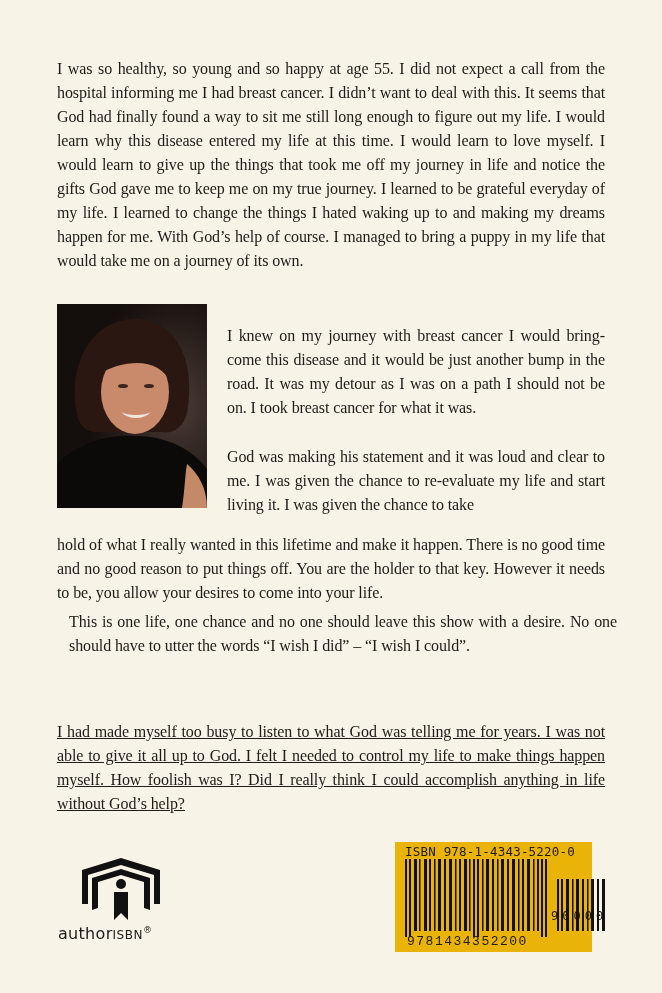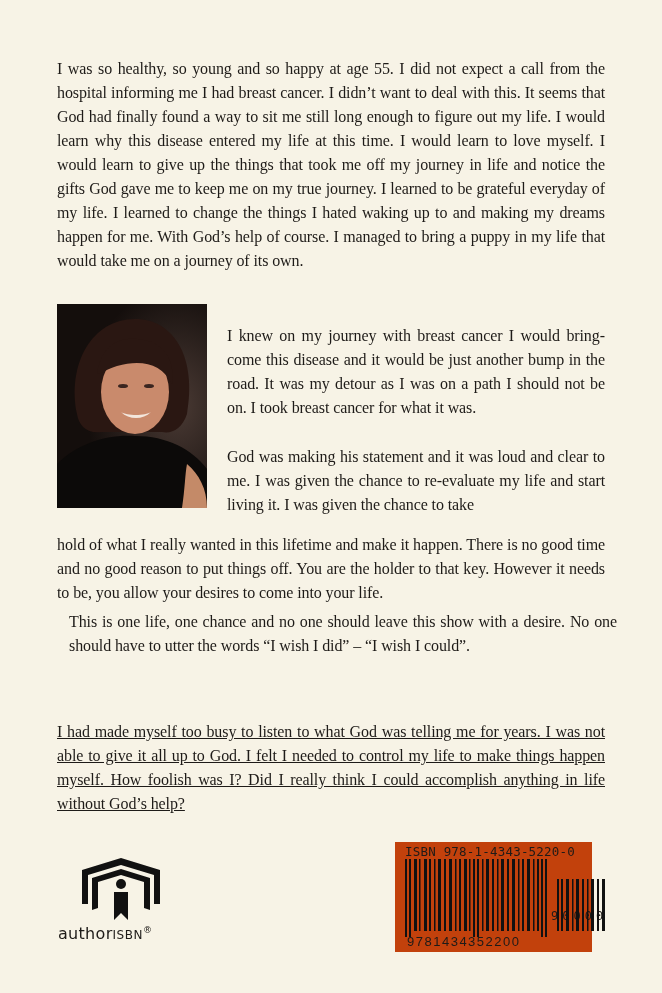--- a/index.html
+++ b/index.html
@@ -8,24 +8,24 @@
   .para{position:absolute;font-size:16px;line-height:24px;text-align:justify;
         hyphens:manual;letter-spacing:-0.1px;}
   .p1{left:57px;top:57px;width:548px;}
   .p2{left:227px;top:324px;width:378px;}
   .p3a{left:227px;top:445px;width:378px;}
   .p3b{left:57px;top:518px;width:548px;margin-top:15px;}
   .p4{left:57px;top:610px;width:548px;margin-left:12px;}
   .p5{left:57px;top:720px;width:548px;text-decoration:underline;}
   .photo{position:absolute;left:57px;top:304px;width:150px;height:204px;overflow:hidden;
          background:#120d0b;}
-  .barcode-box{position:absolute;left:395px;top:842px;width:197px;height:110px;background:#c2410c;}
+  .barcode-box{position:absolute;left:395px;top:842px;width:197px;height:110px;background:#eab308;}
   .isbn{position:absolute;left:10px;top:2px;font-family:"DejaVu Sans Mono",monospace;font-size:12.5px;letter-spacing:0.2px;}
   .price{position:absolute;left:156px;top:20px;font-family:"DejaVu Sans Mono",monospace;font-size:12px;letter-spacing:4px;margin-top:47px;}
-  .ean{position:absolute;left:12px;top:92px;font-family:Liberation Sans, sans-serif;font-size:13px;letter-spacing:1.5px;}
+  .ean{position:absolute;left:12px;top:92px;font-family:Liberation Mono, monospace;font-size:13px;letter-spacing:1.5px;}
   .logo{position:absolute;left:82px;top:858px;width:78px;height:62px;}
   .logo-text{position:absolute;left:58px;top:924px;font-family:"DejaVu Sans",sans-serif;font-size:16px;letter-spacing:0.3px;}
   .logo-text .house{font-size:12px;letter-spacing:0.5px;}
   .logo-text sup{font-size:9px;}
 </style>
 </head>
 <body>
 
 <div class="para p1">I was so healthy, so young and so happy at age 55. I did not expect a call from the hospital informing me I had breast cancer. I didn’t want to deal with this. It seems that God had finally found a way to sit me still long enough to fig­ure out my life. I would learn why this disease entered my life at this time. I would learn to love myself. I would learn to give up the things that took me off my journey in life and notice the gifts God gave me to keep me on my true journey. I learned to be grateful everyday of my life. I learned to change the things I hated waking up to and making my dreams happen for me. With God’s help of course. I managed to bring a puppy in my life that would take me on a journey of its own.</div>
 

